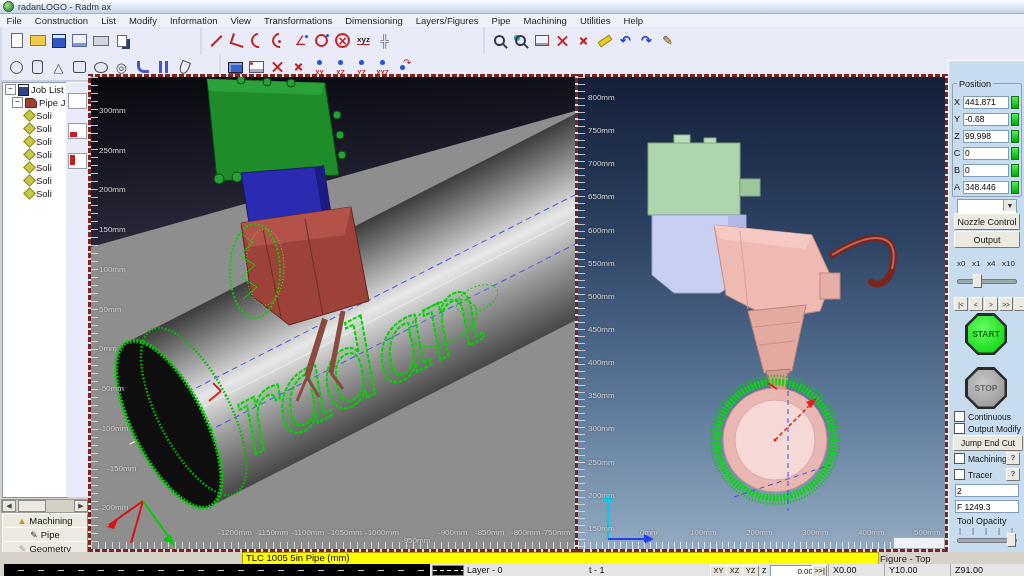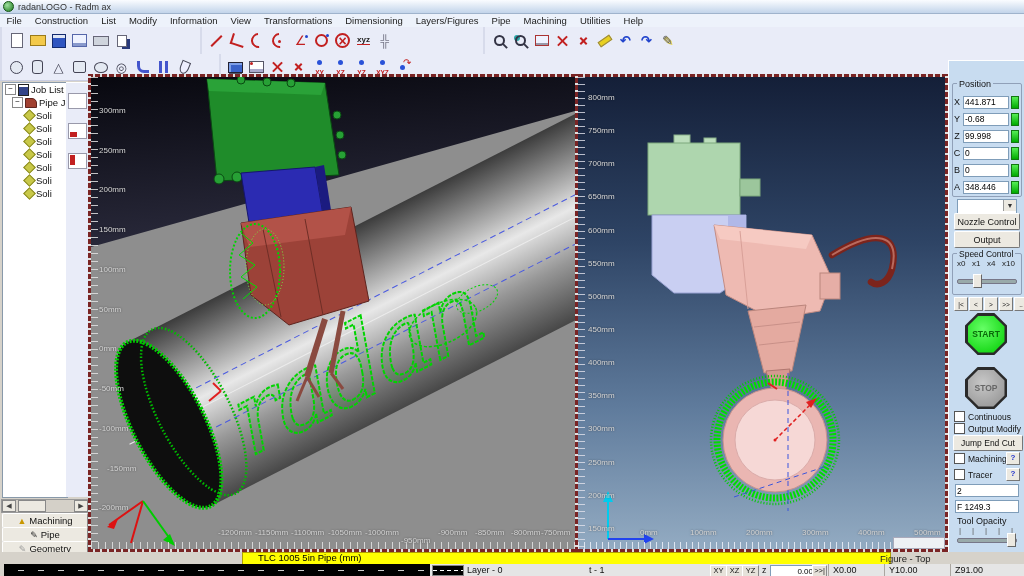--- a/index.html
+++ b/index.html
@@ -112,21 +112,21 @@
   .oct-start{background:radial-gradient(circle at 40% 35%,#66ff66,#00cc00);color:#0a6a0a}
   .oct-stop{background:radial-gradient(circle at 40% 35%,#c8c8c8,#8e8e8e);color:#666}
   .cbrow{position:absolute;left:5px;display:flex;align-items:center;gap:3px;font-size:8.5px}
   .cb{width:9px;height:9px;background:#fff;border:1px solid #555}
   .qbtn{position:absolute;right:5px;width:12px;height:11px;background:#ece9e1;border:1px solid #777;border-top-color:#fff;border-left-color:#fff;
         color:#2233cc;font-weight:bold;font-size:8px;text-align:center;line-height:10px}
   .tfield{position:absolute;left:6px;width:60px;height:11px;border:1px solid #7f9db9;background:#fff;font-size:8.5px;padding:0 1px;font-family:"Liberation Sans",sans-serif}
   
   .statA{left:0;top:552px;width:1024px;height:12px;background:#d6d2ca}
   .ybar{position:absolute;left:242px;top:0;width:632px;height:11px;background:#ffff00;border:1px solid #b0a000;
-        font-size:9.5px;line-height:10px;padding-left:15px;color:#000}
+        font-size:9.5px;line-height:10px;padding-left:3px;color:#000}
   .figlab{position:absolute;left:880px;top:1px;font-size:9.5px;color:#222}
   .statB{left:4px;top:564px;width:1024px;height:16px;background:#e5e5e5;font-size:9px;color:#111}
   .blackpan{position:absolute;left:0;top:0;width:426px;height:12px;background:#000;
             background-image:repeating-linear-gradient(90deg,transparent 0 14px,#cfcfcf 14px 20px);background-size:100% 1px;background-position:0 6px;background-repeat:no-repeat}
   .swatch{position:absolute;left:428px;top:1px;width:30px;height:9px;background:#000;border:1px solid #888;
           background-image:repeating-linear-gradient(90deg,#fff 0 4px,transparent 4px 7px);background-size:100% 1px;background-position:0 4px;background-repeat:no-repeat}
   .scell{position:absolute;top:0;font-size:9px;line-height:12px}
   .pbtn{position:absolute;top:1px;width:15px;height:10px;background:#e6e2da;border:1px solid #888;border-top-color:#fff;border-left-color:#fff;
         font-size:7.5px;text-align:center;line-height:9px}
   .zin{position:absolute;top:1px;width:40px;height:8px;border:1px solid #7f9db9;background:#fff;font-size:8px;text-align:right;font-family:"Liberation Sans",sans-serif}
@@ -586,23 +586,20 @@
   <div class="prow" style="top:119px">
     <span class="paxis">A</span>
     <input class="pfield" value="348.446" style="">
     <span class="led"></span>
   </div>
   <div class="combo" style="top:138px">
     <span class="combobtn">▼</span>
   </div>
   <div class="btn" style="left:5px;top:152px;width:64px;height:15px">Nozzle Control</div>
   <div class="btn" style="left:5px;top:170px;width:64px;height:15px">Output</div>
-  <div class="gbox" style="left:3px;top:192px;width:68px;height:40px">
-    <span class="glab" style="font-size:8.5px">Speed Control</span>
-  </div>
   <div class="tickrow" style="left:8px;top:198px;width:58px">
     <span>x0</span>
     <span>x1</span>
     <span>x4</span>
     <span>x10</span>
   </div>
   <div class="slider" style="left:8px;top:218px;width:58px"></div>
   <div class="shandle" style="left:24px;top:213px"></div>
   <div style="position:absolute;left:5px;top:236px;display:flex;gap:1px">
     <span class="navb">|&lt;</span>

